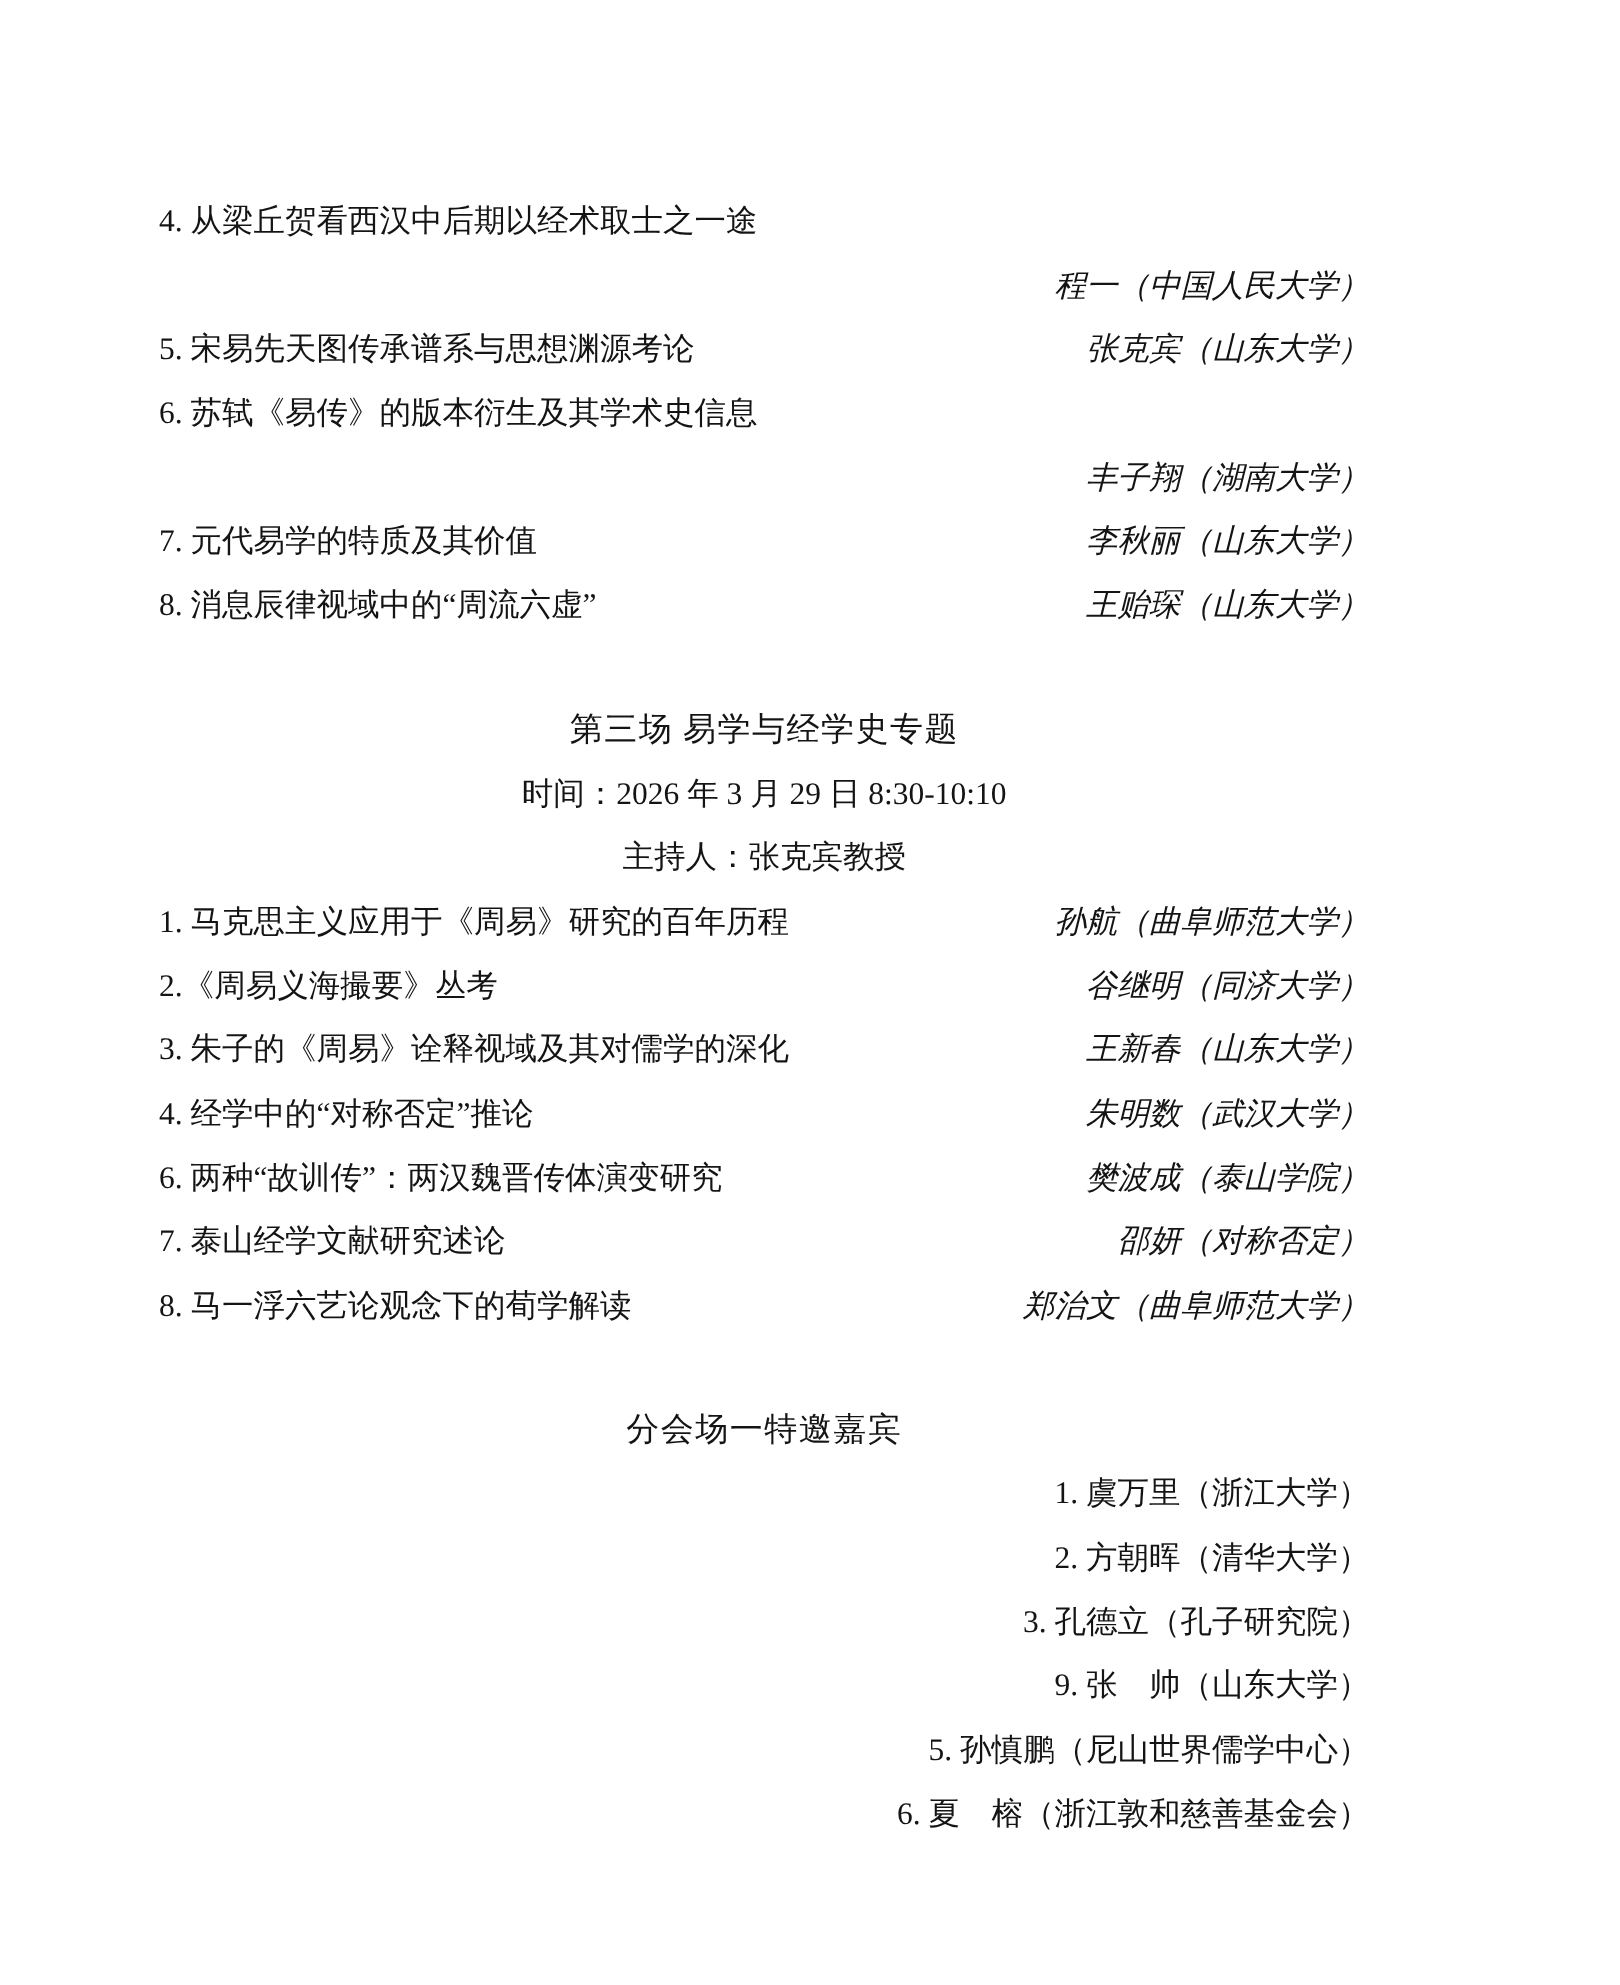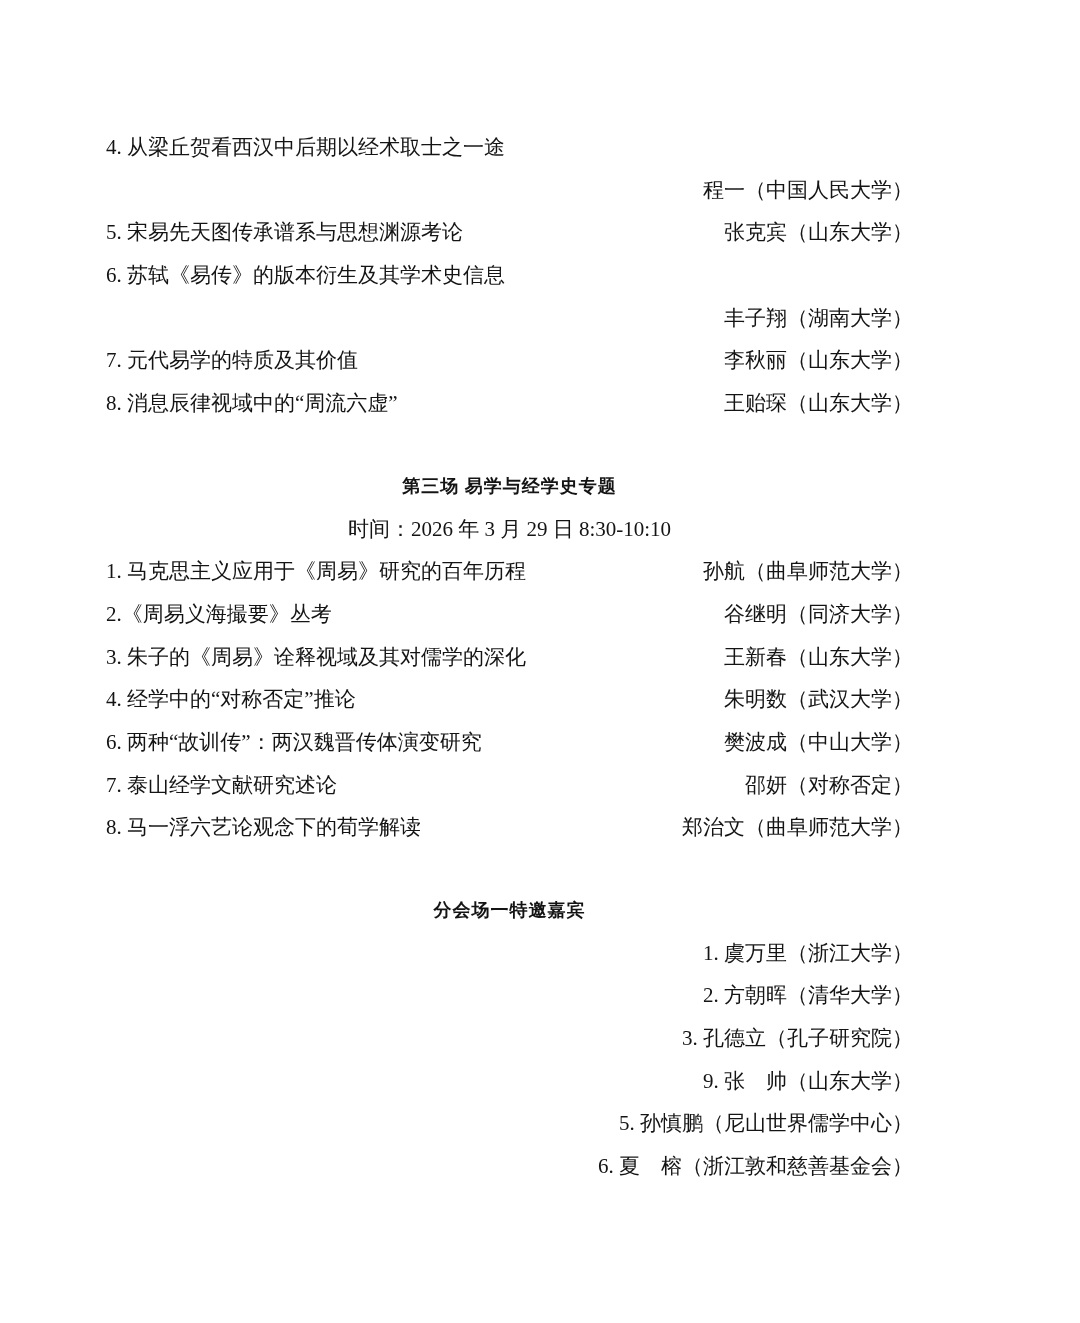--- a/index.html
+++ b/index.html
@@ -21,27 +21,27 @@
   }
   .row {
     display: flex;
     justify-content: space-between;
     align-items: baseline;
     height: 42.7px;
     line-height: 42.7px;
     white-space: nowrap;
   }
   .row .title   { text-align: left; }
-  .row .presenter { text-align: right; margin-left: auto; }
+  .row .presenter { text-align: right; margin-left: auto; font-style: italic; }
   .heading-row {
     height: 42.7px;
     line-height: 42.7px;
     text-align: center;
-    font-weight: 700;
-    font-size: 18px;
+    font-weight: 400;
+    font-size: 22px;
     letter-spacing: 1px;
   }
   .meta-row {
     height: 42.7px;
     line-height: 42.7px;
     text-align: center;
   }
   .single-row {
     height: 42.7px;
     line-height: 42.7px;
@@ -82,40 +82,41 @@
     </div>
     <div class="row">
       <span class="title">8. 消息辰律视域中的“周流六虚”</span>
       <span class="presenter">王贻琛（山东大学）</span>
     </div>
   </div>
 
   <div>
     <div class="heading-row section-gap">第三场 易学与经学史专题</div>
     <div class="meta-row">时间：2026 年 3 月 29 日 8:30-10:10</div>
+    <div class="meta-row">主持人：张克宾教授</div>
 
     <div class="row">
       <span class="title">1. 马克思主义应用于《周易》研究的百年历程</span>
       <span class="presenter">孙航（曲阜师范大学）</span>
     </div>
     <div class="row">
       <span class="title">2.《周易义海撮要》丛考</span>
       <span class="presenter">谷继明（同济大学）</span>
     </div>
     <div class="row">
       <span class="title">3. 朱子的《周易》诠释视域及其对儒学的深化</span>
       <span class="presenter">王新春（山东大学）</span>
     </div>
     <div class="row">
       <span class="title">4. 经学中的“对称否定”推论</span>
       <span class="presenter">朱明数（武汉大学）</span>
     </div>
     <div class="row">
       <span class="title">6. 两种“故训传”：两汉魏晋传体演变研究</span>
-      <span class="presenter">樊波成（中山大学）</span>
+      <span class="presenter">樊波成（泰山学院）</span>
     </div>
     <div class="row">
       <span class="title">7. 泰山经学文献研究述论</span>
       <span class="presenter">邵妍（对称否定）</span>
     </div>
     <div class="row">
       <span class="title">8. 马一浮六艺论观念下的荀学解读</span>
       <span class="presenter">郑治文（曲阜师范大学）</span>
     </div>
   </div>

